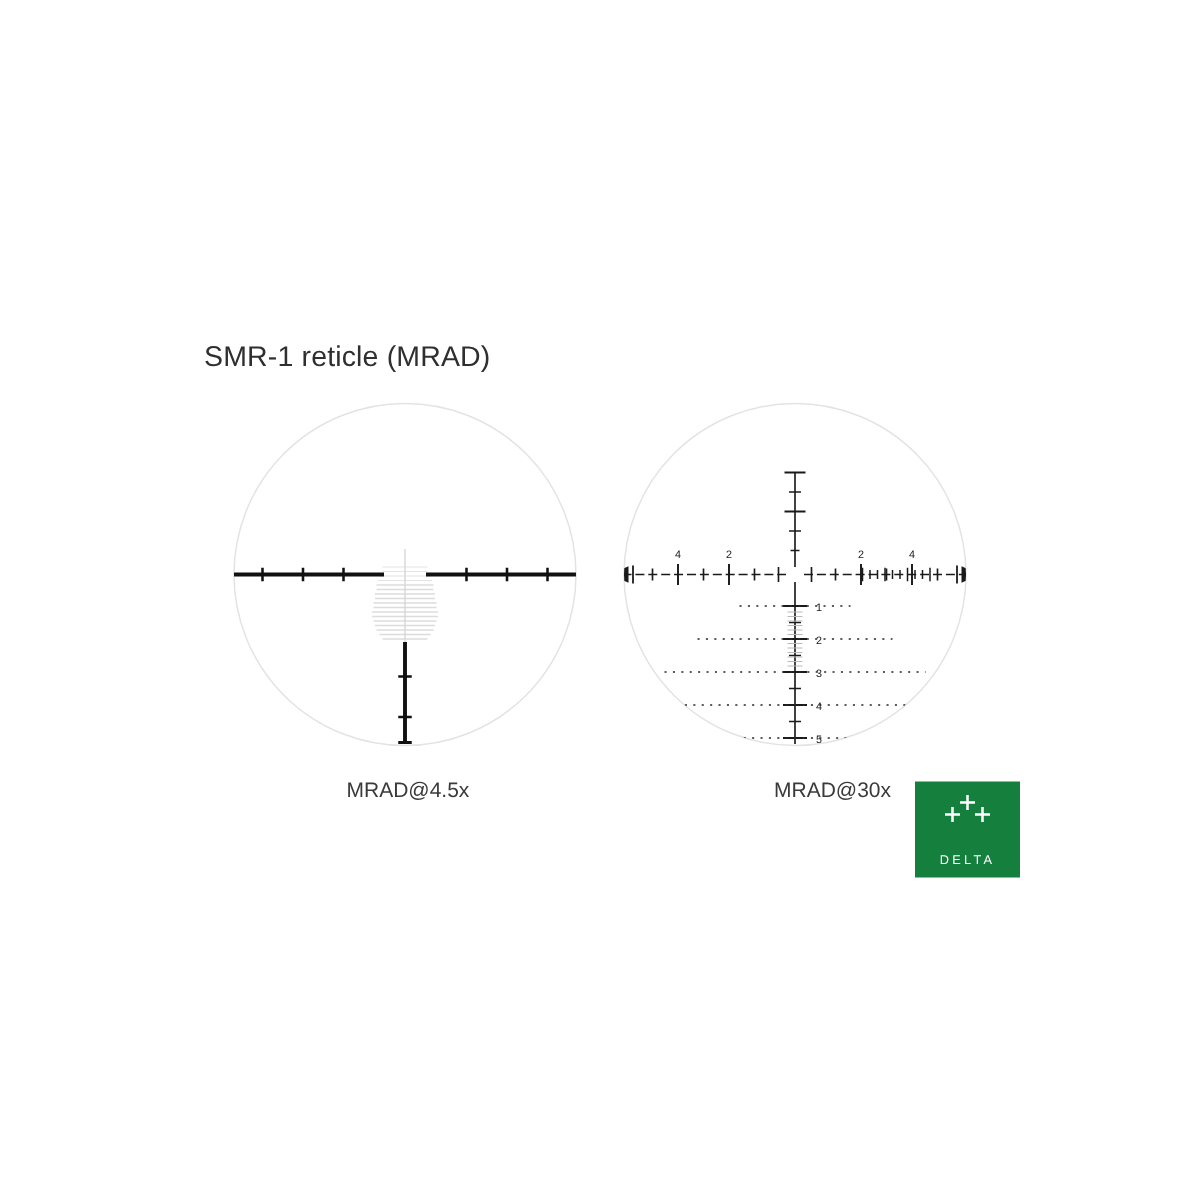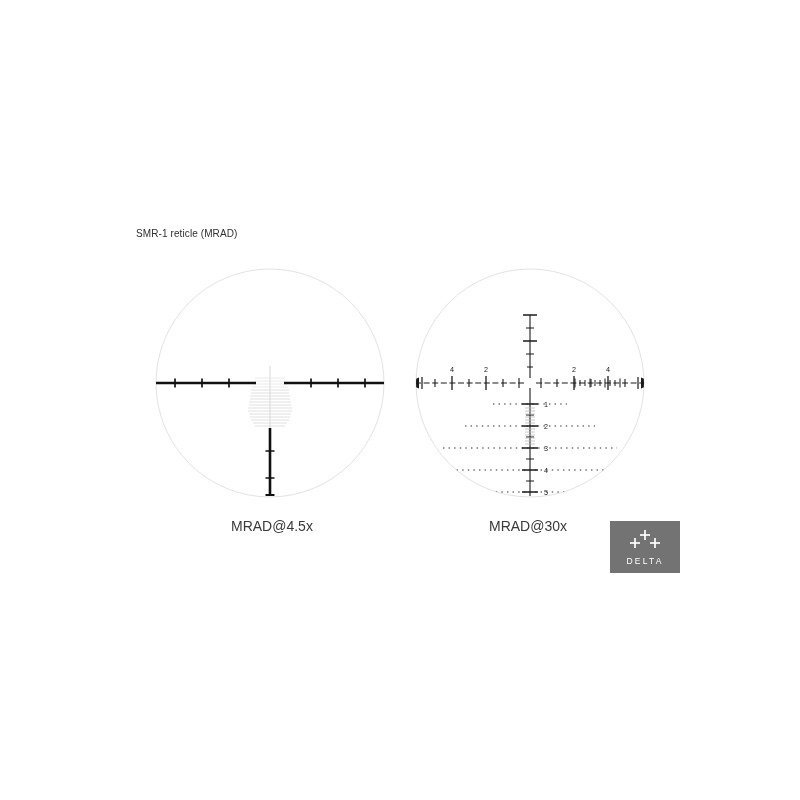--- a/index.html
+++ b/index.html
@@ -22,21 +22,21 @@
     left: 0; top: 0;
     width: 800px;
     height: 800px;
     background: #ffffff;
   }
 
   .page-title {
     position: absolute;
     left: 136px;
     top: 228px;
-    font-size: 10px;
+    font-size: 19px;
     color: #2f2f2f;
     letter-spacing: 0.1px;
     white-space: nowrap;
   }
 
   .reticle-figure {
     position: absolute;
     top: 268px;
     width: 250px;
     height: 230px;
@@ -51,29 +51,29 @@
   }
 
   .caption {
     position: absolute;
     top: 518px;
     font-size: 14px;
     color: #3a3a3a;
     white-space: nowrap;
   }
   .caption.left  { left: 231px; }
-  .caption.right { left: 489px; }
+  .caption.right { left: 516px; }
 
   .brand-logo {
     position: absolute;
     left: 610px;
     top: 521px;
     width: 70px;
-    height: 52px;
-    background: #737373;
+    height: 64px;
+    background: #15803d;
     overflow: hidden;
   }
   .brand-logo svg { display: block; }
 
   .brand-wordmark {
     position: absolute;
     left: 0;
     bottom: 7px;
     width: 70px;
     text-align: center;

